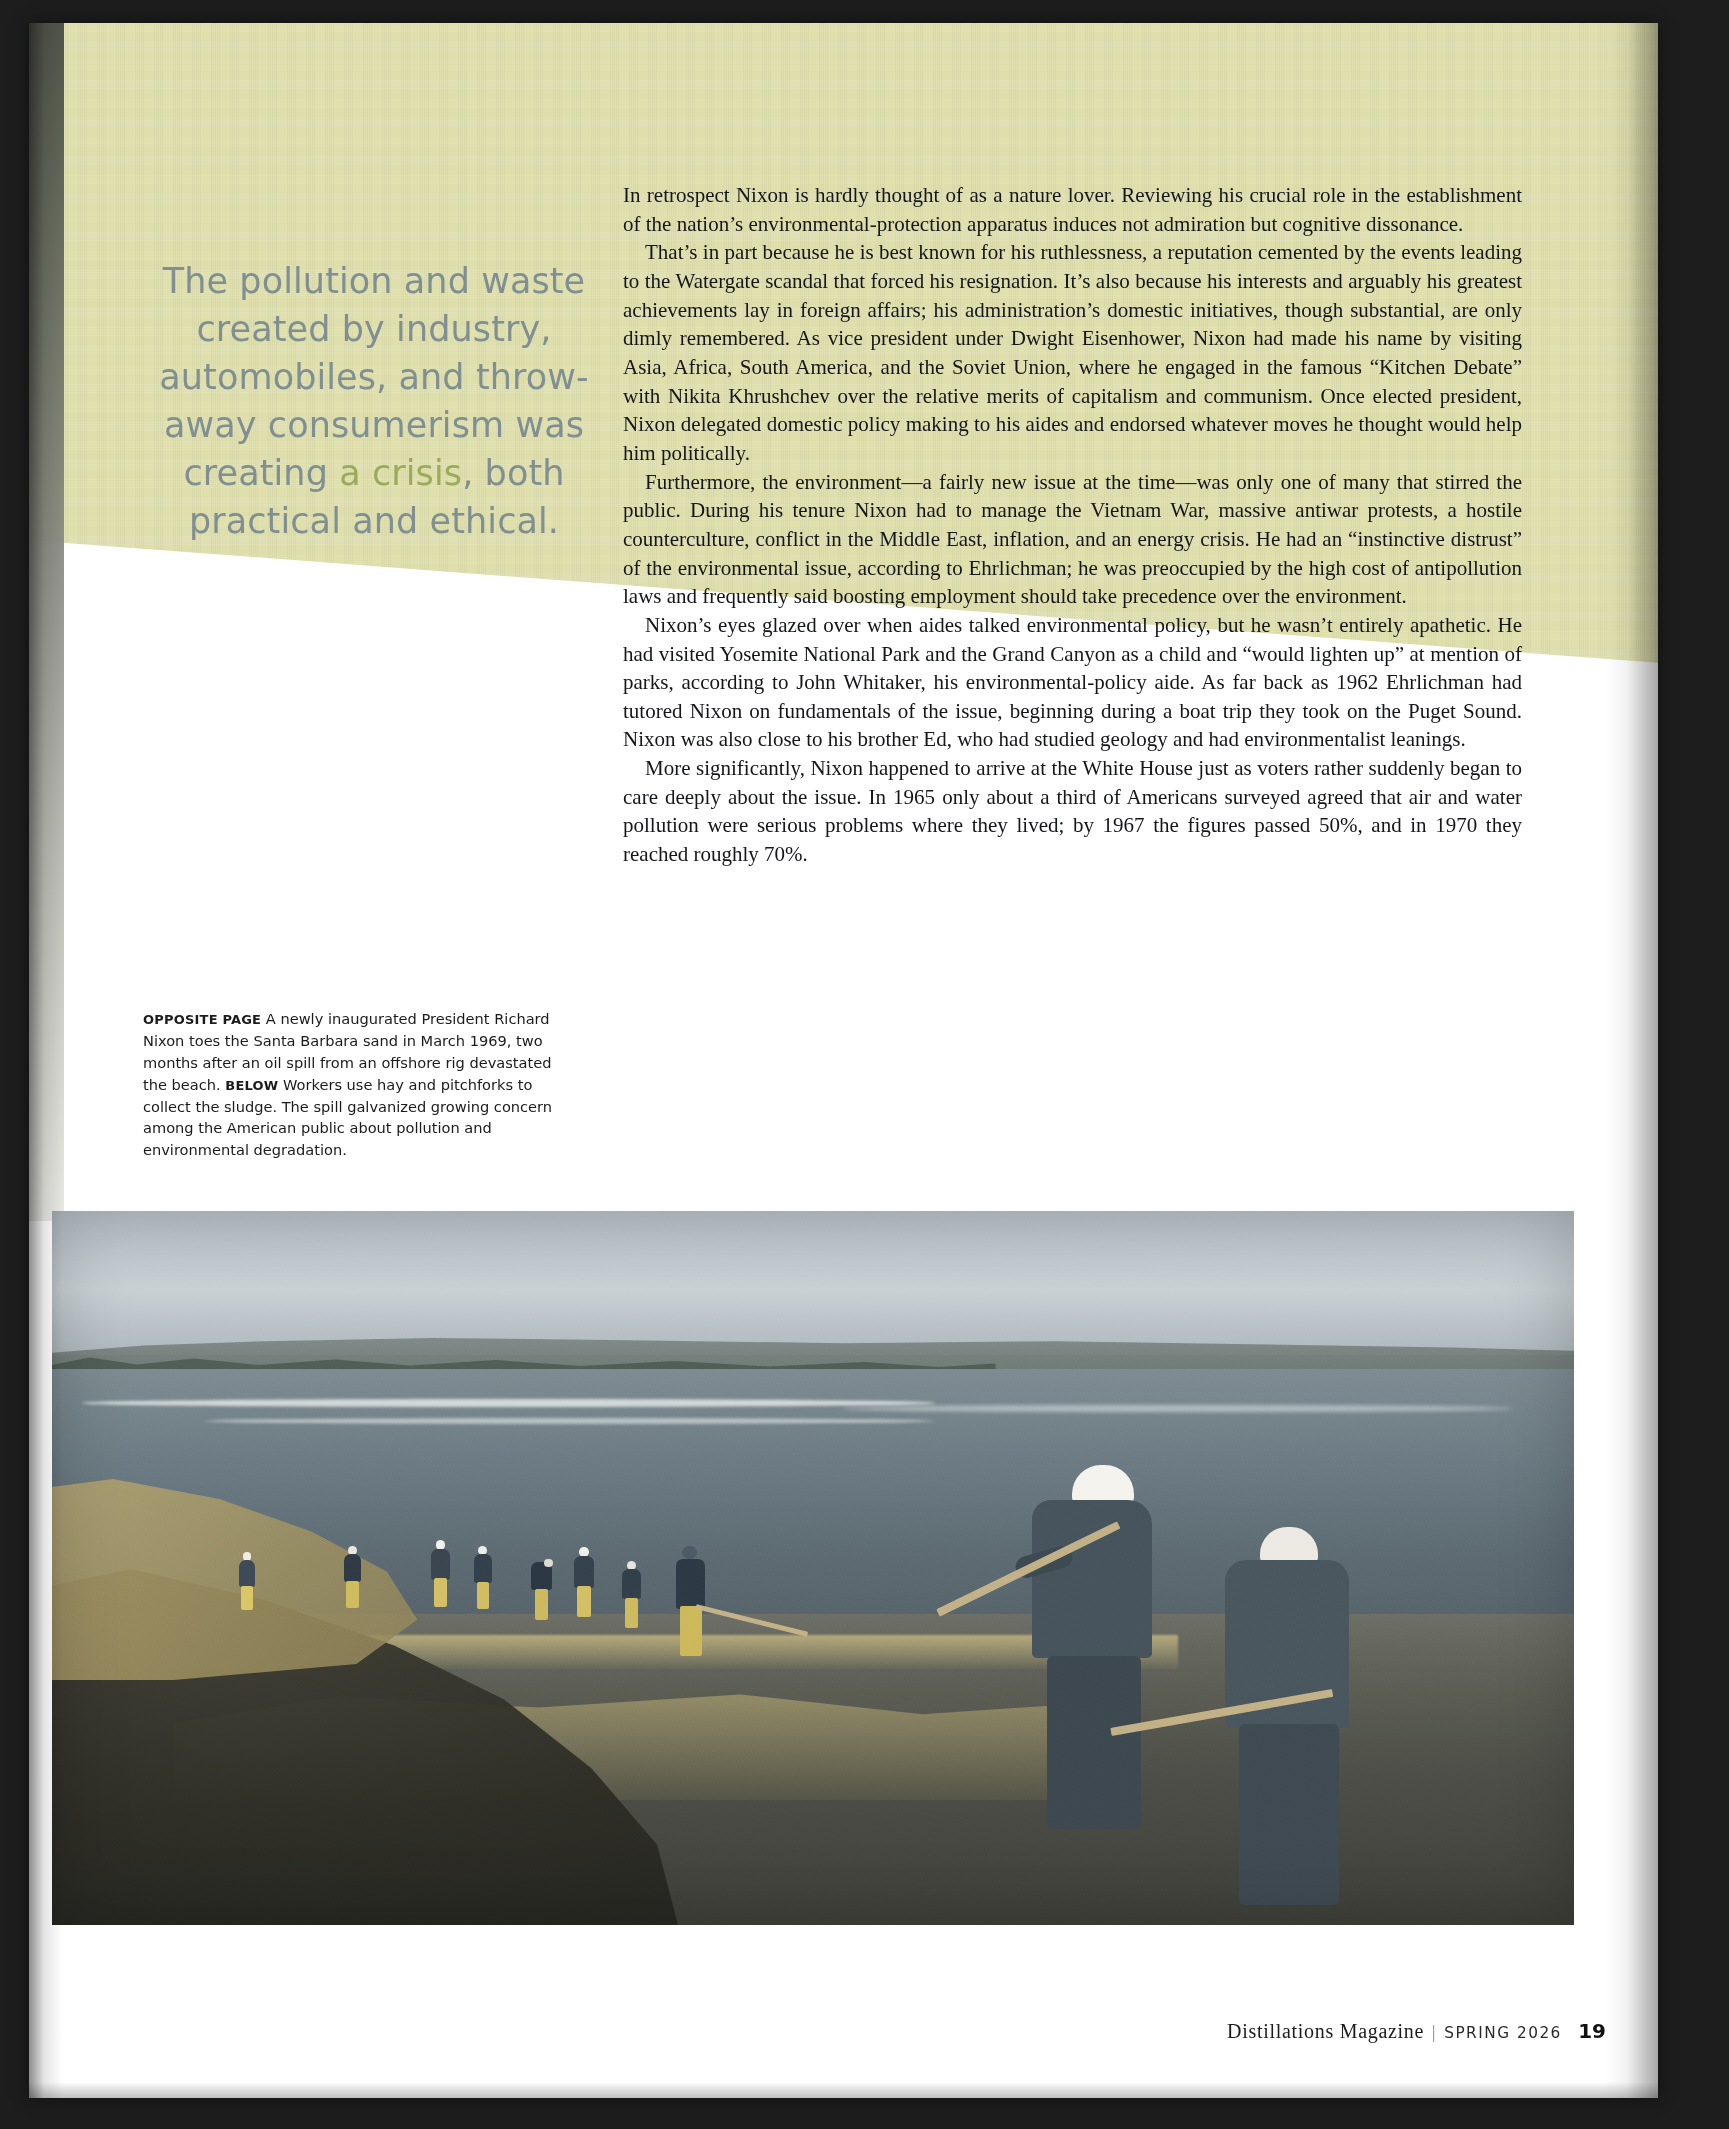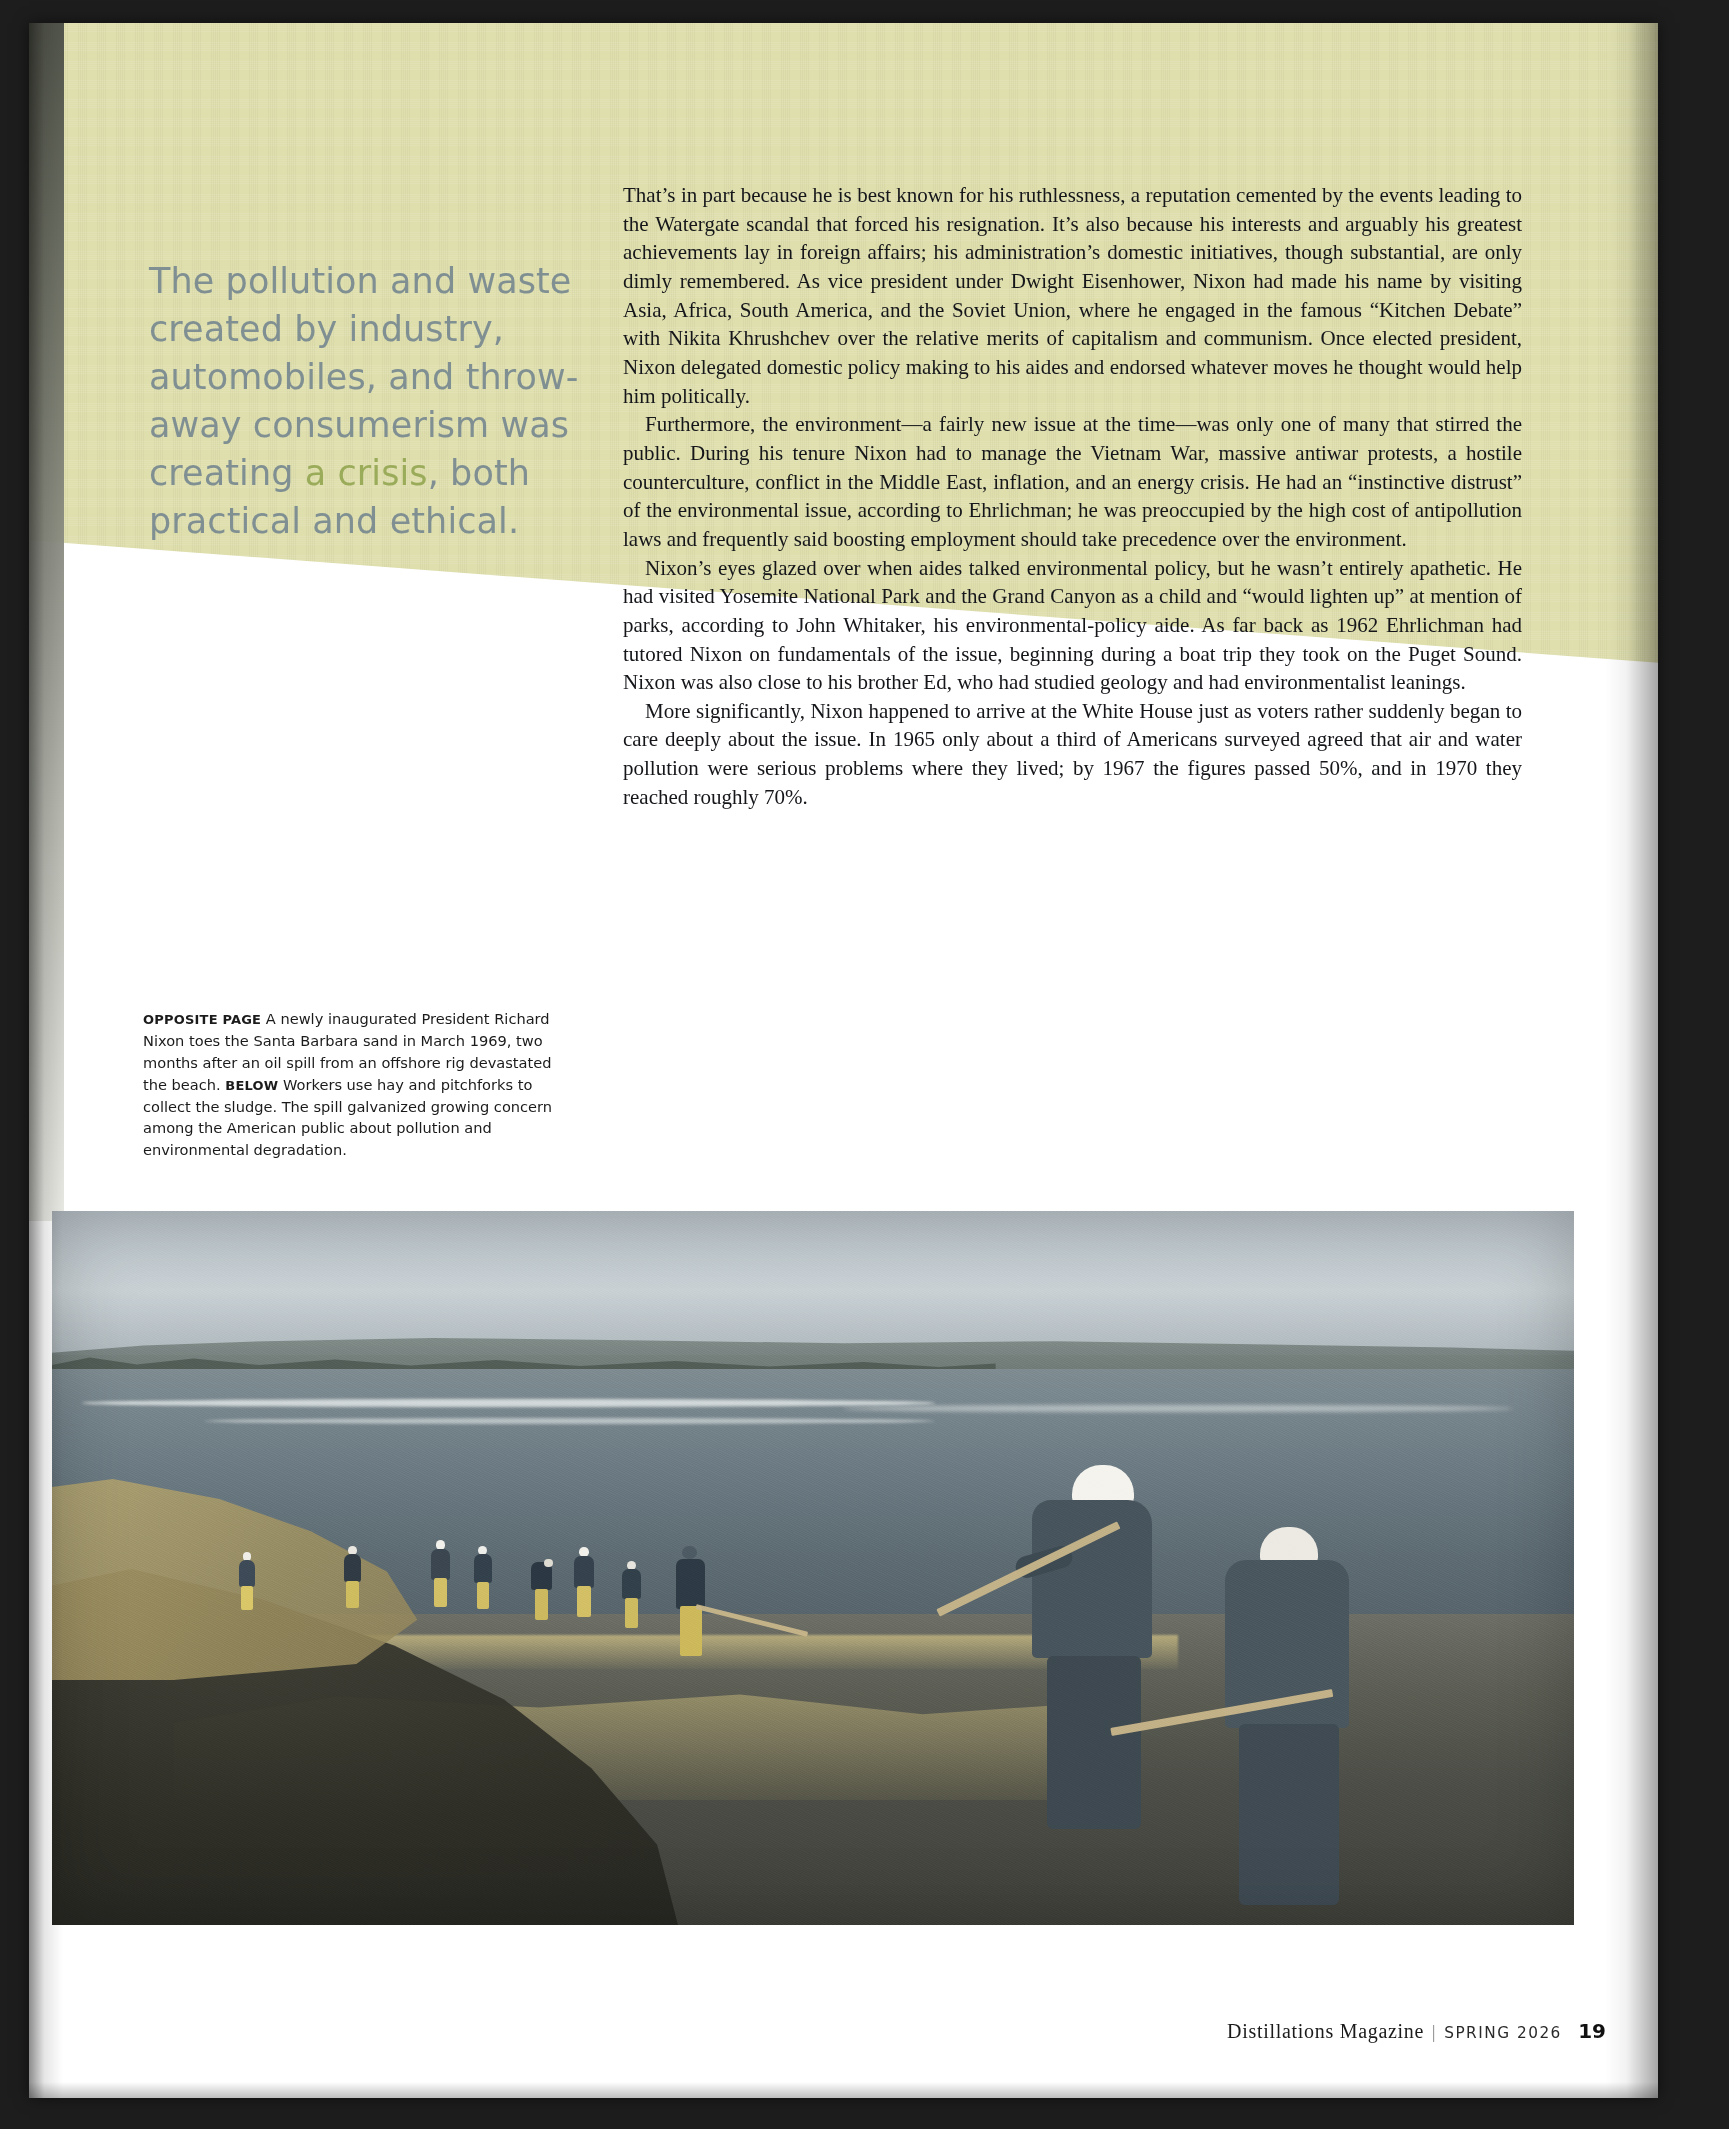--- a/index.html
+++ b/index.html
@@ -77,20 +77,21 @@
     background: linear-gradient(to bottom, #4a4d45 0%, #6e7166 25%, #8c8e84 45%, #b9bbb2 70%, #e7e7e2 100%);
     opacity: .95;
   }
 
   
   .pullquote {
     position: absolute;
     left: 120px;
     top: 235px;
     width: 450px;
+    text-align: center;
     font-family: "DejaVu Sans", sans-serif;
     font-size: 35px;
     line-height: 1.37;
     letter-spacing: 0.1px;
     color: #7f8f92;
     font-weight: 400;
   }
   .pullquote .accent { color: #9aab5a; }
 
   
@@ -277,20 +278,21 @@
 
     <div class="pullquote">
       <span>The pollution and waste created by industry, automobiles, and throw-away consumerism was creating </span><span class="accent">a crisis</span><span>, both practical and ethical.</span>
     </div>
 
     <div class="caption">
       <span class="lead">OPPOSITE PAGE</span><span> A newly inaugurated President Richard Nixon toes the Santa Barbara sand in March 1969, two months after an oil spill from an offshore rig devastated the beach. </span><span class="lead">BELOW</span><span> Workers use hay and pitchforks to collect the sludge. The spill galvanized growing concern among the American public about pollution and environmental degradation.</span>
     </div>
 
     <div class="article">
+      <p>In retrospect Nixon is hardly thought of as a nature lover. Reviewing his crucial role in the establishment of the nation’s environmental-protection apparatus induces not admiration but cognitive dissonance.</p>
       <p>That’s in part because he is best known for his ruthlessness, a reputation cemented by the events leading to the Watergate scandal that forced his resignation. It’s also because his interests and arguably his greatest achievements lay in foreign affairs; his administration’s domestic initiatives, though substantial, are only dimly remembered. As vice president under Dwight Eisenhower, Nixon had made his name by visiting Asia, Africa, South America, and the Soviet Union, where he engaged in the famous “Kitchen Debate” with Nikita Khrushchev over the relative merits of capitalism and communism. Once elected president, Nixon delegated domestic policy making to his aides and endorsed whatever moves he thought would help him politically.</p>
       <p>Furthermore, the environment—a fairly new issue at the time—was only one of many that stirred the public. During his tenure Nixon had to manage the Vietnam War, massive antiwar protests, a hostile counterculture, conflict in the Middle East, inflation, and an energy crisis. He had an “instinctive distrust” of the environmental issue, according to Ehrlichman; he was preoccupied by the high cost of antipollution laws and frequently said boosting employment should take precedence over the environment.</p>
       <p>Nixon’s eyes glazed over when aides talked environmental policy, but he wasn’t entirely apathetic. He had visited Yosemite National Park and the Grand Canyon as a child and “would lighten up” at mention of parks, according to John Whitaker, his environmental-policy aide. As far back as 1962 Ehrlichman had tutored Nixon on fundamentals of the issue, beginning during a boat trip they took on the Puget Sound. Nixon was also close to his brother Ed, who had studied geology and had environmentalist leanings.</p>
       <p>More significantly, Nixon happened to arrive at the White House just as voters rather suddenly began to care deeply about the issue. In 1965 only about a third of Americans surveyed agreed that air and water pollution were serious problems where they lived; by 1967 the figures passed 50%, and in 1970 they reached roughly 70%.</p>
     </div>
 
     <div class="photo">
       <div class="sky"></div>
       <div class="hills"></div>
       <div class="treeline"></div>

